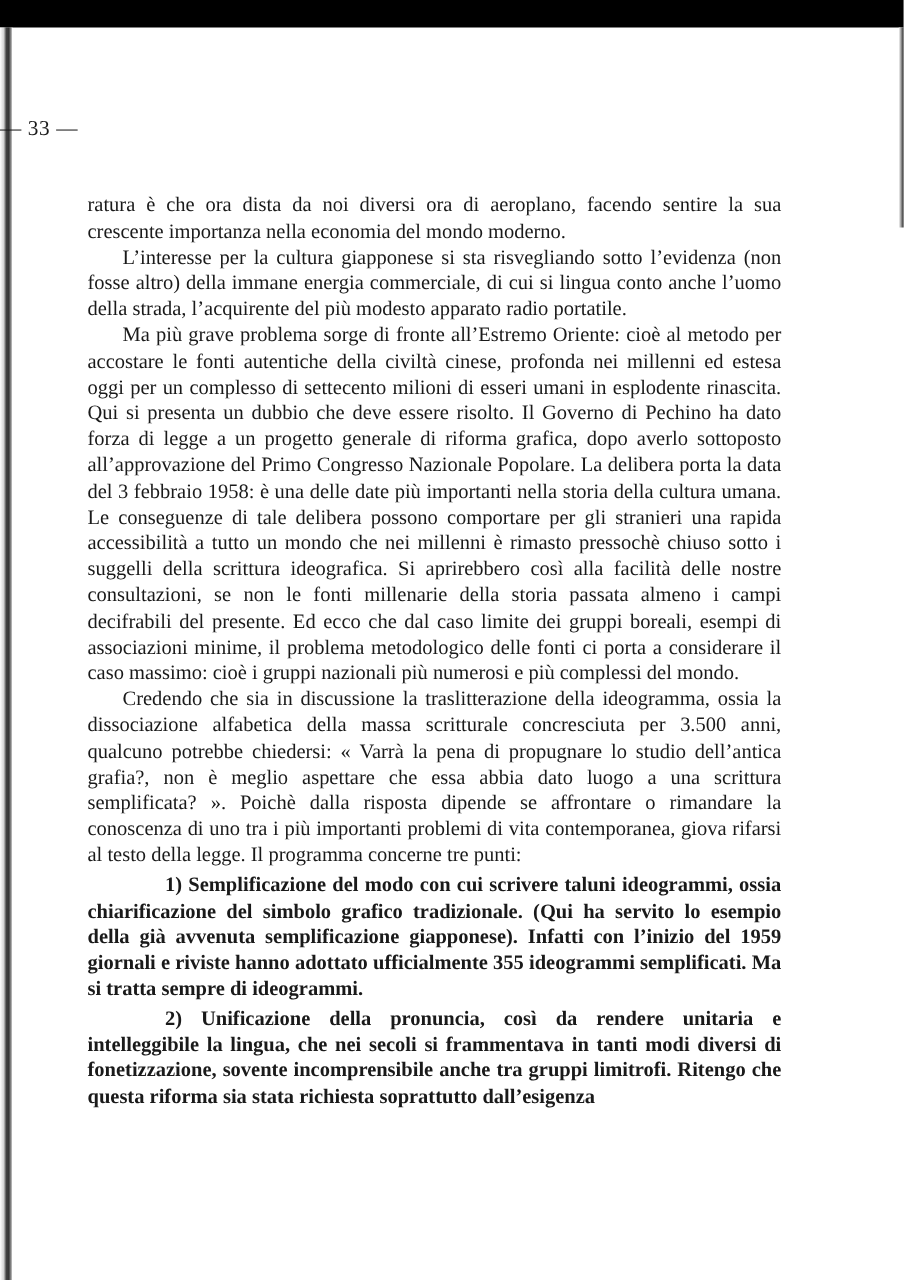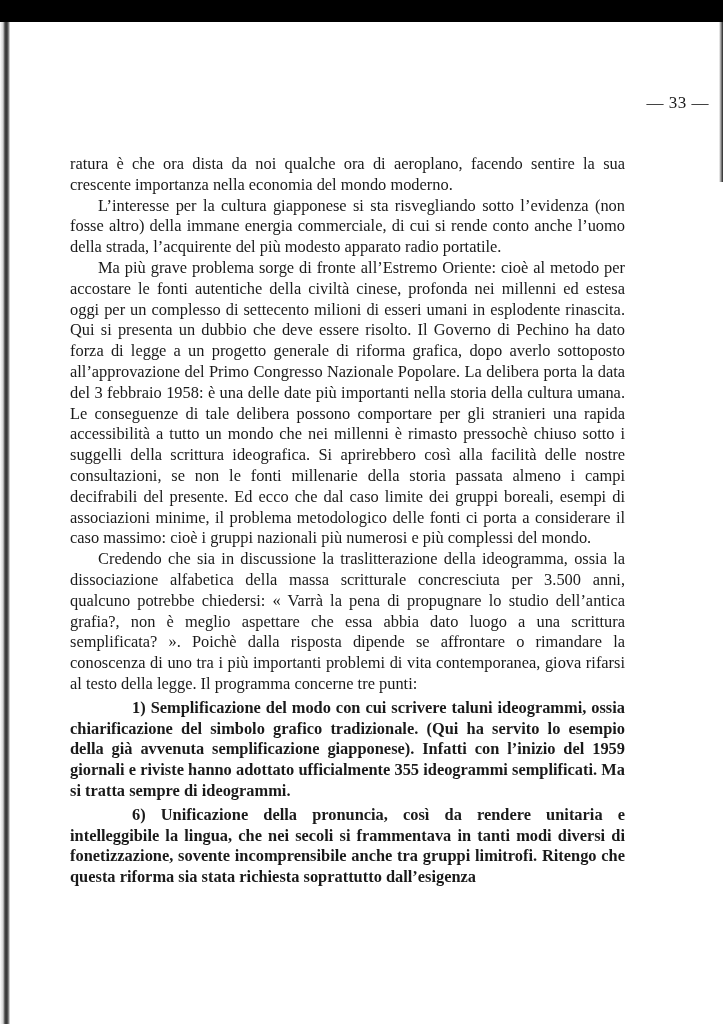--- a/index.html
+++ b/index.html
@@ -11,21 +11,21 @@
   .left-edge {
     position: absolute; left: 0; top: 22px; width: 10px; height: 1002px;
     background: linear-gradient(to right, #fff 0, #ccc 3px, #222 5px, #111 7px, #888 9px, #fff 10px);
     opacity: 0.85;
   }
   .right-edge {
     position: absolute; right: 0; top: 22px; width: 4px; height: 160px;
     background: linear-gradient(to right, #fff, #222);
   }
   .page-number {
-    position: absolute; top: 93px; left: 17px; width: 692px; text-align: right;
+    position: absolute; top: 93px; left: 0; width: 692px; text-align: left;
     font-family: "Liberation Serif", serif; font-size: 17px; letter-spacing: 0.5px;
   }
   .body-text {
     position: absolute; left: 70px; top: 154px; width: 555px;
     font-family: "Liberation Serif", serif; font-size: 16.4px; line-height: 20.8px;
     text-align: justify; text-align-last: auto;
   }
   .para { margin: 0; text-indent: 0; }
   .indent { text-indent: 28px; }
   .list-item { text-indent: 62px; margin-top: 3px; font-weight: bold; }
@@ -33,19 +33,19 @@
 </head>
 <body>
 
 <div class="top-bar"></div>
 <div class="left-edge"></div>
 <div class="right-edge"></div>
 
 <div class="page-number">— 33 —</div>
 
 <div class="body-text">
-  <p class="para">ratura è che ora dista da noi qualche ora di aeroplano, facendo sentire la sua crescente importanza nella economia del mondo moderno.</p>
-  <p class="para indent">L’interesse per la cultura giapponese si sta risvegliando sotto l’evidenza (non fosse altro) della immane energia commerciale, di cui si rende conto anche l’uomo della strada, l’acquirente del più modesto apparato radio portatile.</p>
+  <p class="para">ratura è che ora dista da noi diversi ora di aeroplano, facendo sentire la sua crescente importanza nella economia del mondo moderno.</p>
+  <p class="para indent">L’interesse per la cultura giapponese si sta risvegliando sotto l’evidenza (non fosse altro) della immane energia commerciale, di cui si lingua conto anche l’uomo della strada, l’acquirente del più modesto apparato radio portatile.</p>
   <p class="para indent">Ma più grave problema sorge di fronte all’Estremo Oriente: cioè al metodo per accostare le fonti autentiche della civiltà cinese, profonda nei millenni ed estesa oggi per un complesso di settecento milioni di esseri umani in esplodente rinascita. Qui si presenta un dubbio che deve essere risolto. Il Governo di Pechino ha dato forza di legge a un progetto generale di riforma grafica, dopo averlo sottoposto all’approvazione del Primo Congresso Nazionale Popolare. La delibera porta la data del 3 febbraio 1958: è una delle date più importanti nella storia della cultura umana. Le conseguenze di tale delibera possono comportare per gli stranieri una rapida accessibilità a tutto un mondo che nei millenni è rimasto pressochè chiuso sotto i suggelli della scrittura ideografica. Si aprirebbero così alla facilità delle nostre consultazioni, se non le fonti millenarie della storia passata almeno i campi decifrabili del presente. Ed ecco che dal caso limite dei gruppi boreali, esempi di associazioni minime, il problema metodologico delle fonti ci porta a considerare il caso massimo: cioè i gruppi nazionali più numerosi e più complessi del mondo.</p>
   <p class="para indent">Credendo che sia in discussione la traslitterazione della ideogramma, ossia la dissociazione alfabetica della massa scritturale concresciuta per 3.500 anni, qualcuno potrebbe chiedersi: « Varrà la pena di propugnare lo studio dell’antica grafia?, non è meglio aspettare che essa abbia dato luogo a una scrittura semplificata? ». Poichè dalla risposta dipende se affrontare o rimandare la conoscenza di uno tra i più importanti problemi di vita contemporanea, giova rifarsi al testo della legge. Il programma concerne tre punti:</p>
   <p class="para list-item">1) Semplificazione del modo con cui scrivere taluni ideogrammi, ossia chiarificazione del simbolo grafico tradizionale. (Qui ha servito lo esempio della già avvenuta semplificazione giapponese). Infatti con l’inizio del 1959 giornali e riviste hanno adottato ufficialmente 355 ideogrammi semplificati. Ma si tratta sempre di ideogrammi.</p>
-  <p class="para list-item">6) Unificazione della pronuncia, così da rendere unitaria e intelleggibile la lingua, che nei secoli si frammentava in tanti modi diversi di fonetizzazione, sovente incomprensibile anche tra gruppi limitrofi. Ritengo che questa riforma sia stata richiesta soprattutto dall’esigenza</p>
+  <p class="para list-item">2) Unificazione della pronuncia, così da rendere unitaria e intelleggibile la lingua, che nei secoli si frammentava in tanti modi diversi di fonetizzazione, sovente incomprensibile anche tra gruppi limitrofi. Ritengo che questa riforma sia stata richiesta soprattutto dall’esigenza</p>
 </div>
 
 </body></html>

